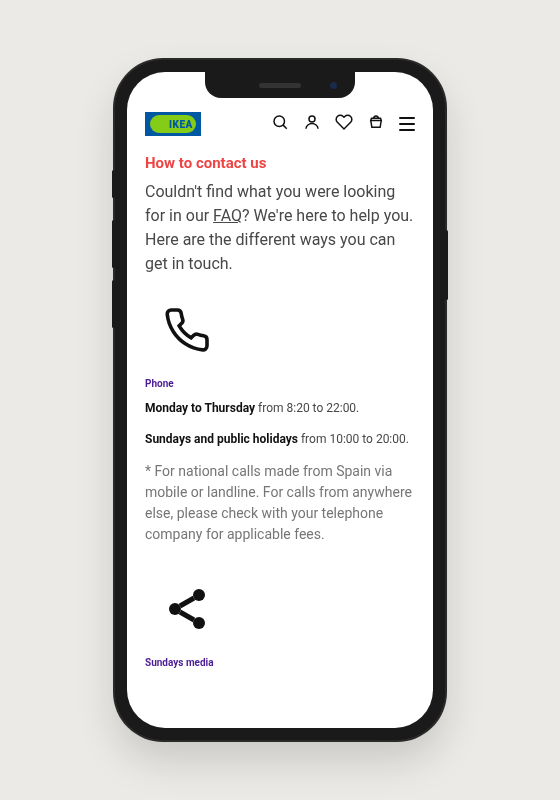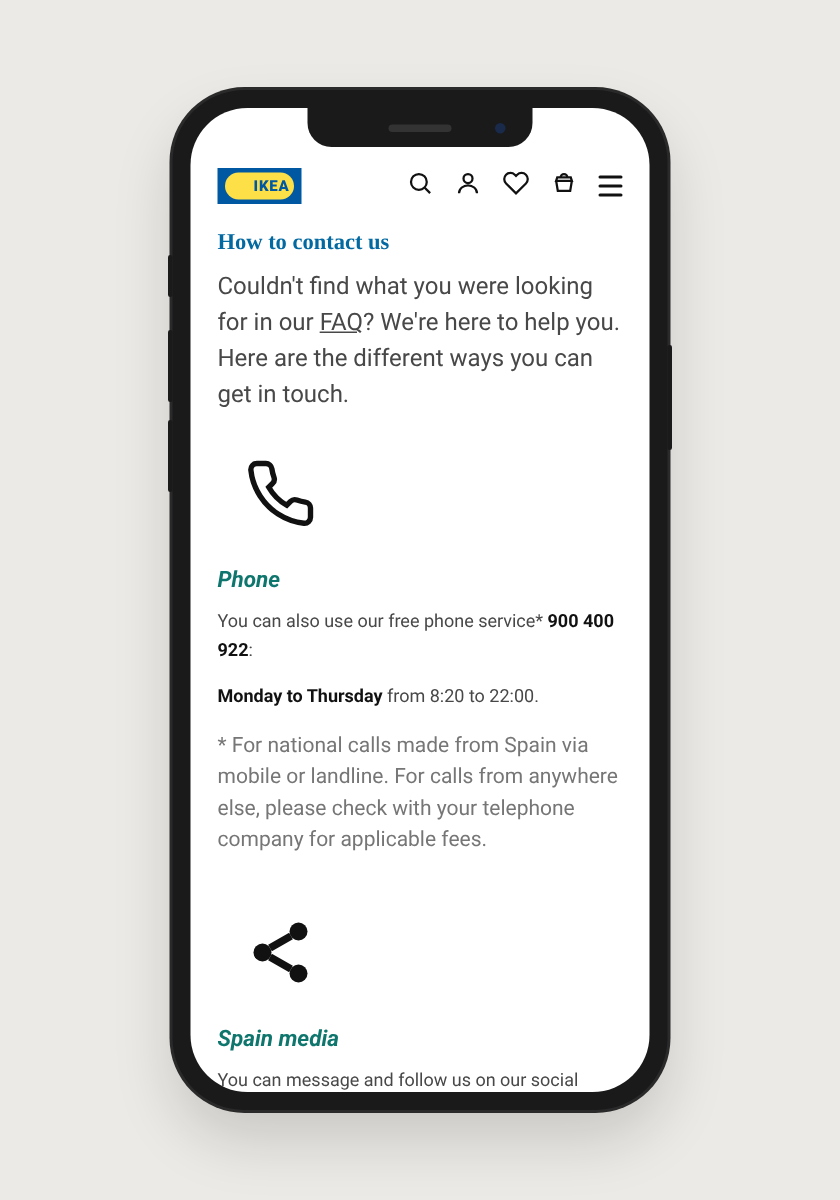--- a/index.html
+++ b/index.html
@@ -106,21 +106,21 @@
     }
     .logo {
       width: 56px;
       height: 24px;
       background: #0058a3;
       display: flex;
       align-items: center;
       justify-content: center;
     }
     .logo-inner {
-      background: #fde047;
+      background: #84cc16;
       width: 46px;
       height: 18px;
       border-radius: 9px / 9px;
       display: flex;
       align-items: center;
       justify-content: center;
       font-weight: 900;
       font-size: 10px;
       color: #0058a3;
       letter-spacing: 0.5px;
@@ -145,23 +145,22 @@
       width: 16px;
     }
     .hamburger span {
       height: 2px;
       background: #111;
       border-radius: 1px;
     }
     h1 {
       font-size: 15px;
       font-weight: 700;
-      color: #0369a1;
+      color: #ef4444;
       margin-bottom: 8px;
-      font-family: Liberation Serif, serif;
     }
     .intro {
       font-size: 16px;
       color: #484848;
       line-height: 1.5;
       margin-bottom: 30px;
     }
     .intro a {
       color: #484848;
       text-decoration: underline;
@@ -175,25 +174,24 @@
       height: 48px;
       stroke: #111;
       stroke-width: 1.8;
       fill: none;
     }
     .section-icon.share-icon svg {
       width: 48px;
       height: 48px;
     }
     h2 {
-      font-size: 15px;
+      font-size: 10px;
       font-weight: 700;
-      color: #0f766e;
+      color: #4c1d95;
       margin-bottom: 10px;
-      font-style: italic;
     }
     .body-text {
       font-size: 12px;
       color: #484848;
       line-height: 1.6;
       margin-bottom: 12px;
     }
     .body-text strong {
       font-weight: 700;
       color: #111;
@@ -264,35 +262,34 @@
 
       <div class="section-icon phone-icon">
         <svg viewBox="0 0 24 24">
             <path d="M15.05 5A5 5 0 0 1 19 8.95l2-2A9 9 0 0 0 13 0" opacity="0"></path>
             <path d="M22 16.92v3a2 2 0 0 1-2.18 2 19.79 19.79 0 0 1-8.63-3.07 19.5 19.5 0 0 1-6-6 19.79 19.79 0 0 1-3.07-8.67A2 2 0 0 1 4.11 2h3a2 2 0 0 1 2 1.72c.13.96.36 1.9.7 2.81a2 2 0 0 1-.45 2.11L8.09 9.91a16 16 0 0 0 6 6l1.27-1.27a2 2 0 0 1 2.11-.45c.91.34 1.85.57 2.81.7A2 2 0 0 1 22 16.92z"></path>
           </svg>
       </div>
 
       <h2>Phone</h2>
       <p class="body-text">
-        <span>You can also use our free phone service* </span><strong>900 400 922</strong><span>:</span>
+        <strong>Monday to Thursday</strong><span> from 8:20 to 22:00.</span>
       </p>
       <p class="body-text">
-        <strong>Monday to Thursday</strong><span> from 8:20 to 22:00.</span>
+        <strong>Sundays and public holidays</strong><span> from 10:00 to 20:00.</span>
       </p>
       <p class="footnote">* For national calls made from Spain via mobile or landline. For calls from anywhere else, please check with your telephone company for applicable fees.</p>
 
       <div class="section-icon share-icon">
         <svg viewBox="0 0 24 24">
           <circle cx="6" cy="12" r="3" fill="#111"></circle>
           <circle cx="18" cy="5" r="3" fill="#111"></circle>
           <circle cx="18" cy="19" r="3" fill="#111"></circle>
           <line x1="8.5" y1="10.5" x2="15.5" y2="6.5" stroke="#111" stroke-width="2.5"></line>
           <line x1="8.5" y1="13.5" x2="15.5" y2="17.5" stroke="#111" stroke-width="2.5"></line>
         </svg>
       </div>
 
-      <h2>Spain media</h2>
-      <p class="body-text">You can message and follow us on our social media.</p>
+      <h2>Sundays media</h2>
 
     </div>
   </div>
 </div>
 
 </body></html>

